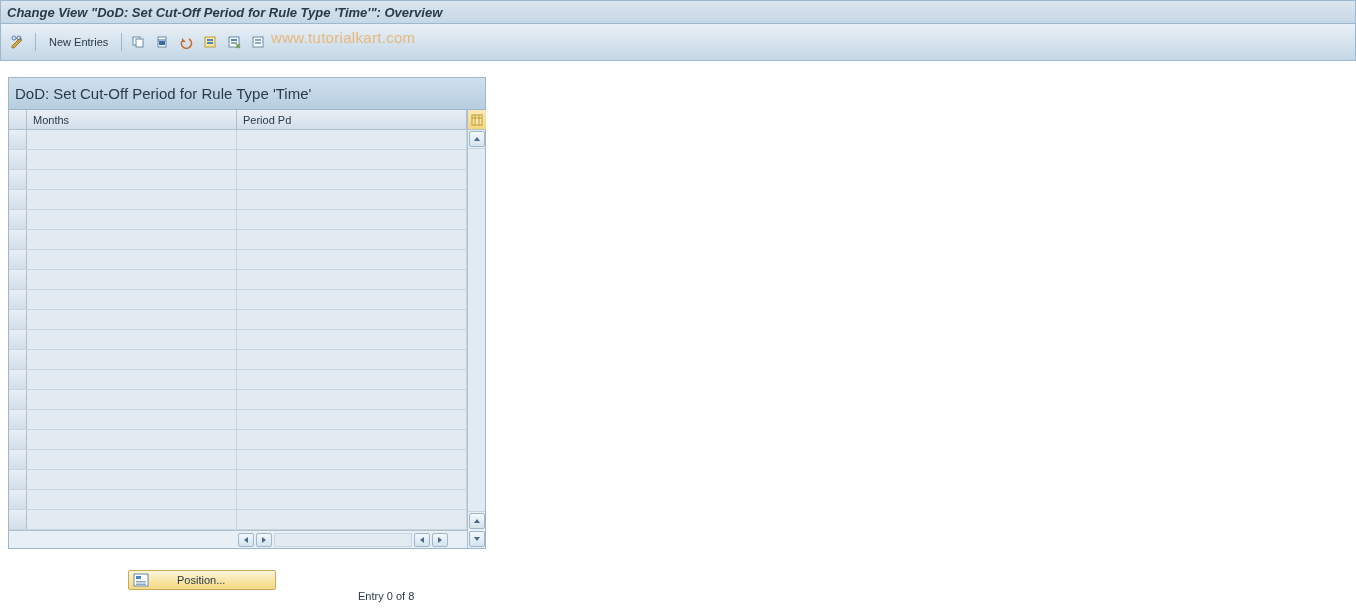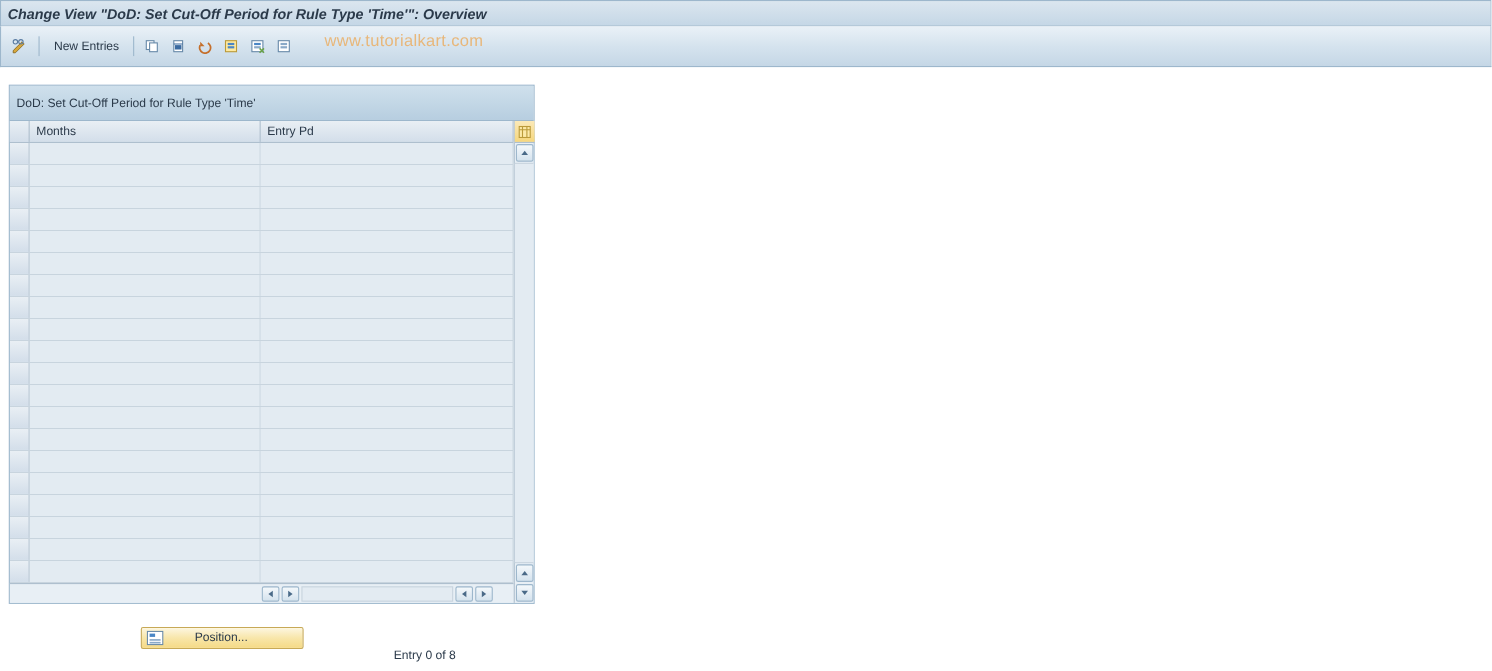--- a/index.html
+++ b/index.html
@@ -61,38 +61,37 @@
     }
     .watermark {
       position: absolute;
       left: 270px;
       top: 5px;
       color: #e8b77a;
       font-size: 15px;
       font-weight: 500;
       letter-spacing: 0.3px;
       pointer-events: none;
-      margin-left: 24px;
     }
     .content-area {
       padding: 16px 8px 8px 8px;
     }
     .panel {
       width: 478px;
       border: 1px solid #9db7cc;
       background: #e8eff5;
     }
     .panel-header {
       background: linear-gradient(to bottom, #cfe0ec 0%, #b7cee0 100%);
       border-bottom: 1px solid #9db7cc;
       height: 32px;
       display: flex;
       align-items: center;
       padding: 0 6px;
-      font-size: 11px;
+      font-size: 15px;
       color: #2b3a4a;
     }
     .grid-wrap {
       display: flex;
     }
     .grid-main {
       flex: 1;
     }
     .col-headers {
       display: flex;
@@ -285,21 +284,21 @@
 </div>
 
 <div class="content-area">
   <div class="panel">
     <div class="panel-header">DoD: Set Cut-Off Period for Rule Type 'Time'</div>
     <div class="grid-wrap">
       <div class="grid-main">
         <div class="col-headers">
           <div class="row-sel-hdr"></div>
           <div class="col-hdr col-months">Months</div>
-          <div class="col-hdr col-cutoff">Entry Pd</div>
+          <div class="col-hdr col-cutoff">Period Pd</div>
         </div>
         <div class="grid-body" id="grid-body">
             <div class="grid-row">
               <div class="row-sel"></div>
               <div class="cell col-months"></div>
               <div class="cell col-cutoff"></div>
             </div>
             <div class="grid-row">
               <div class="row-sel"></div>
               <div class="cell col-months"></div>

